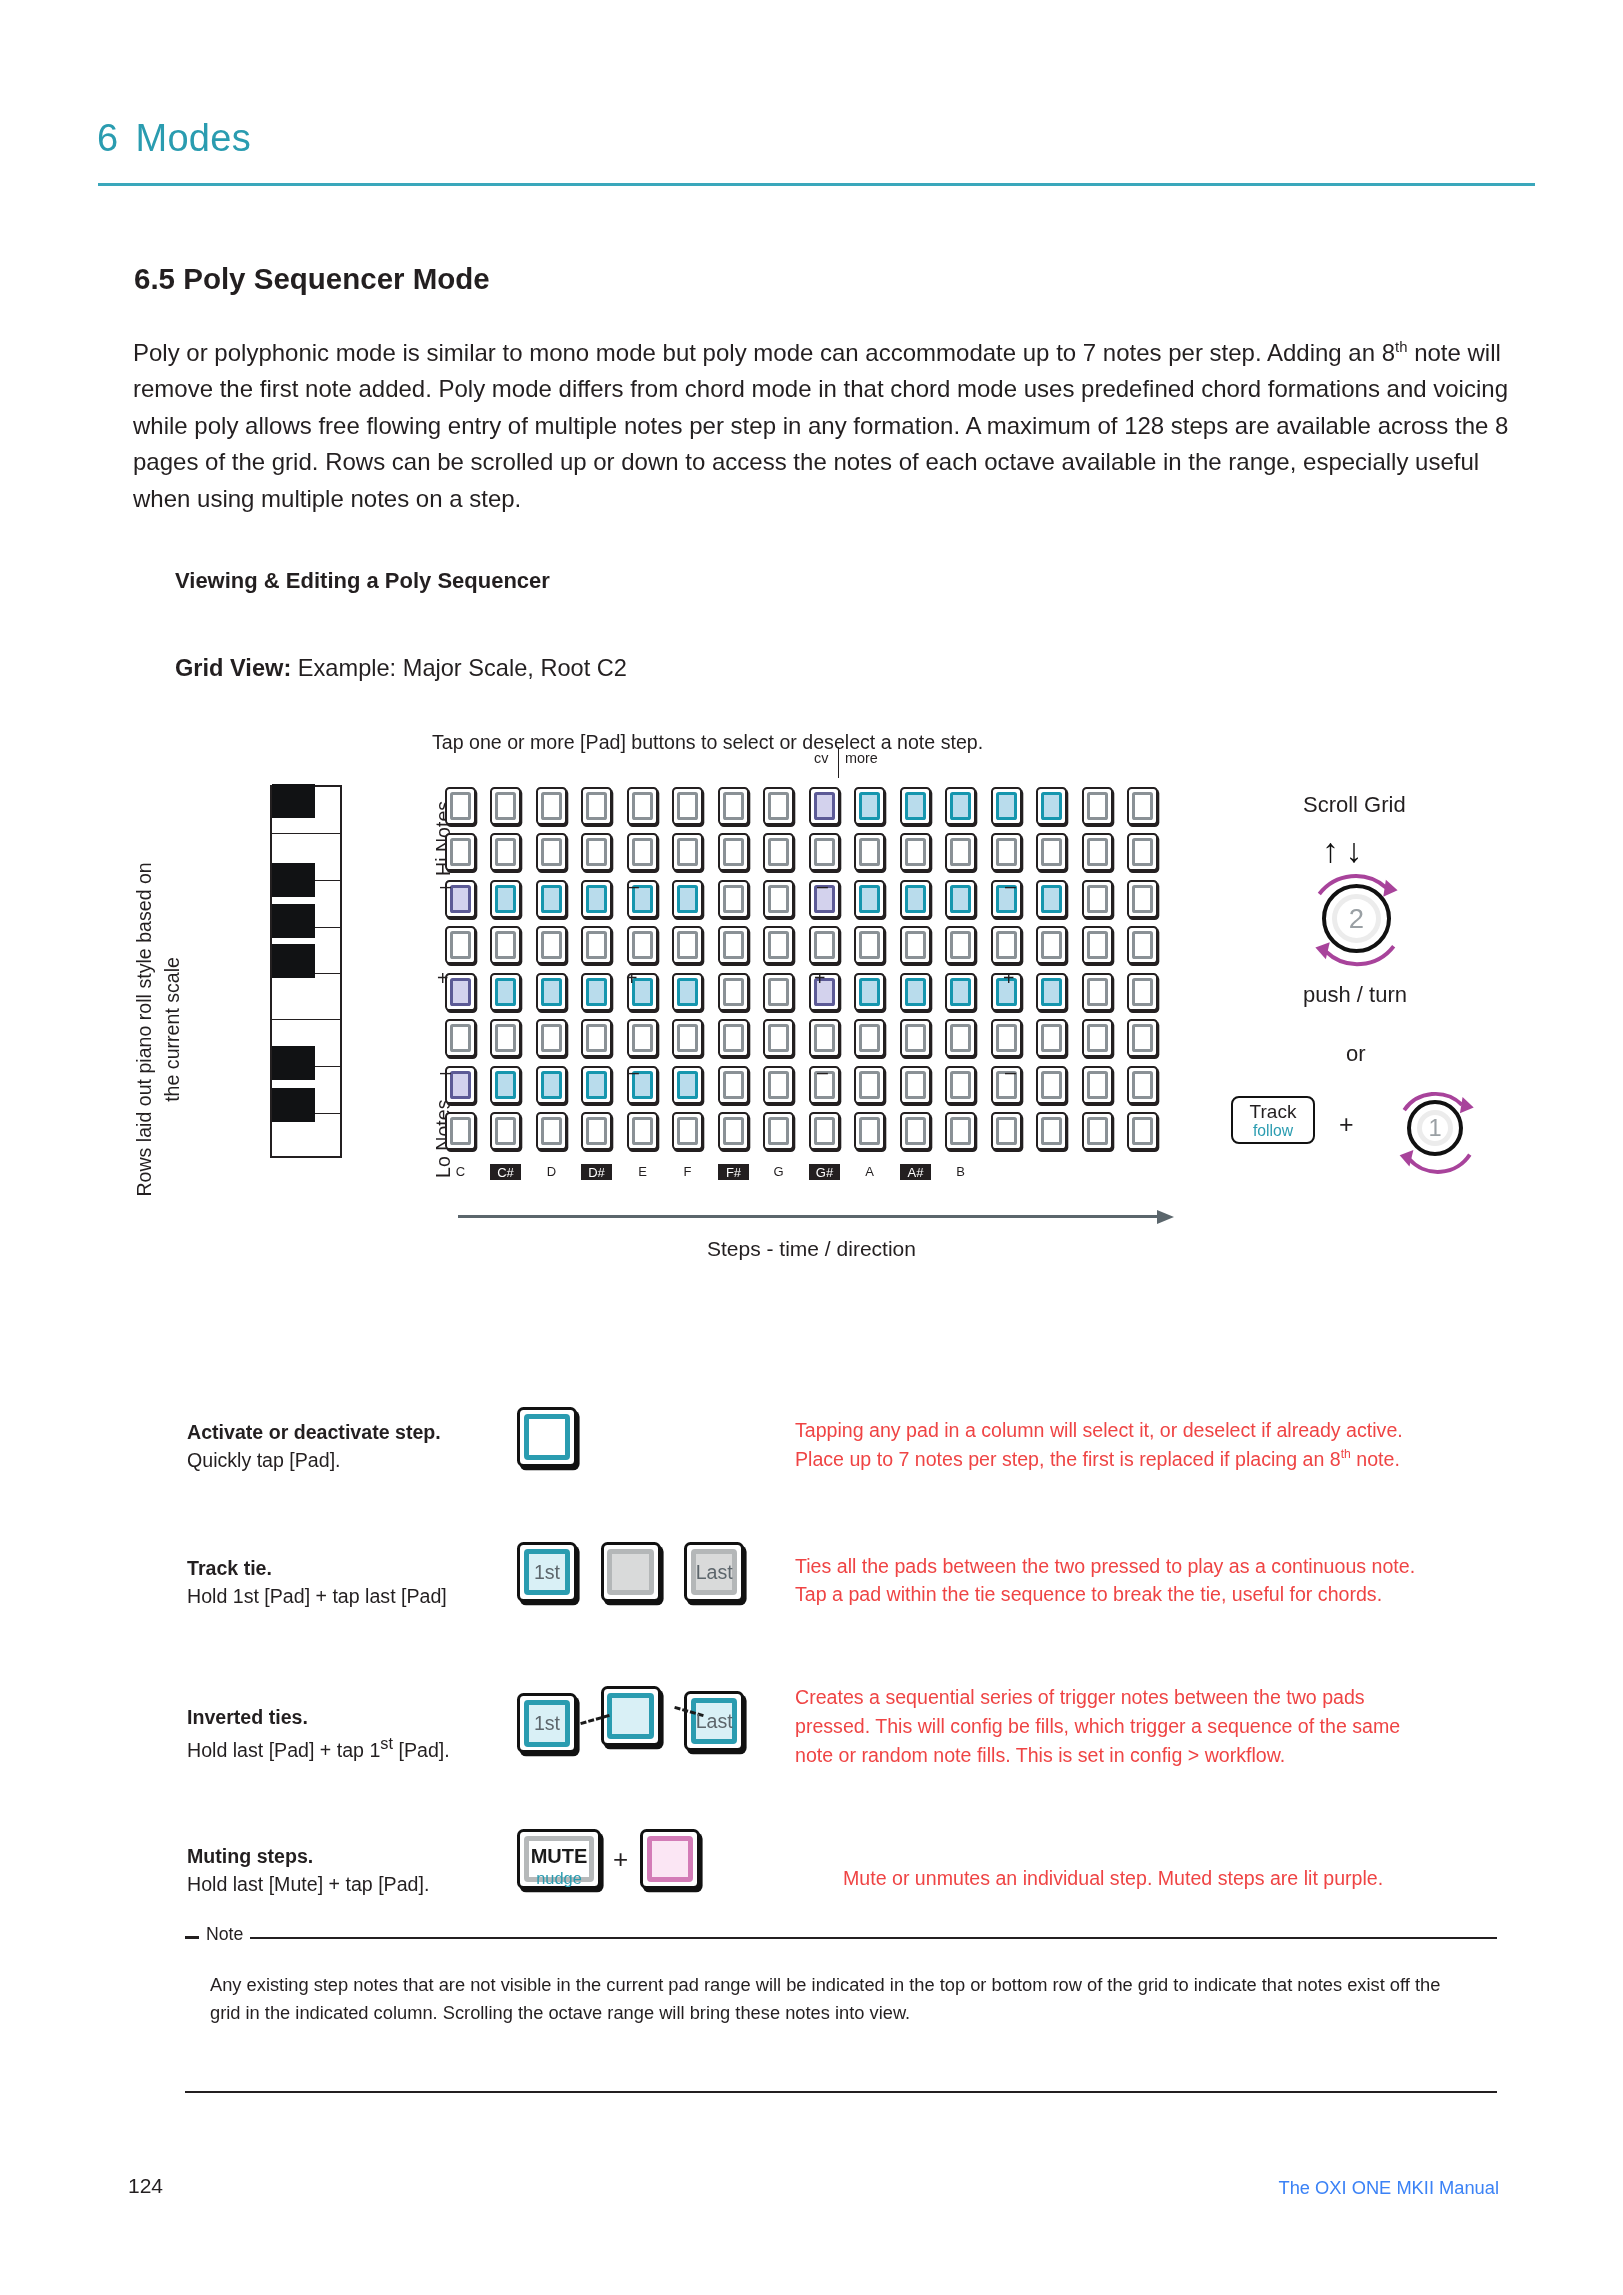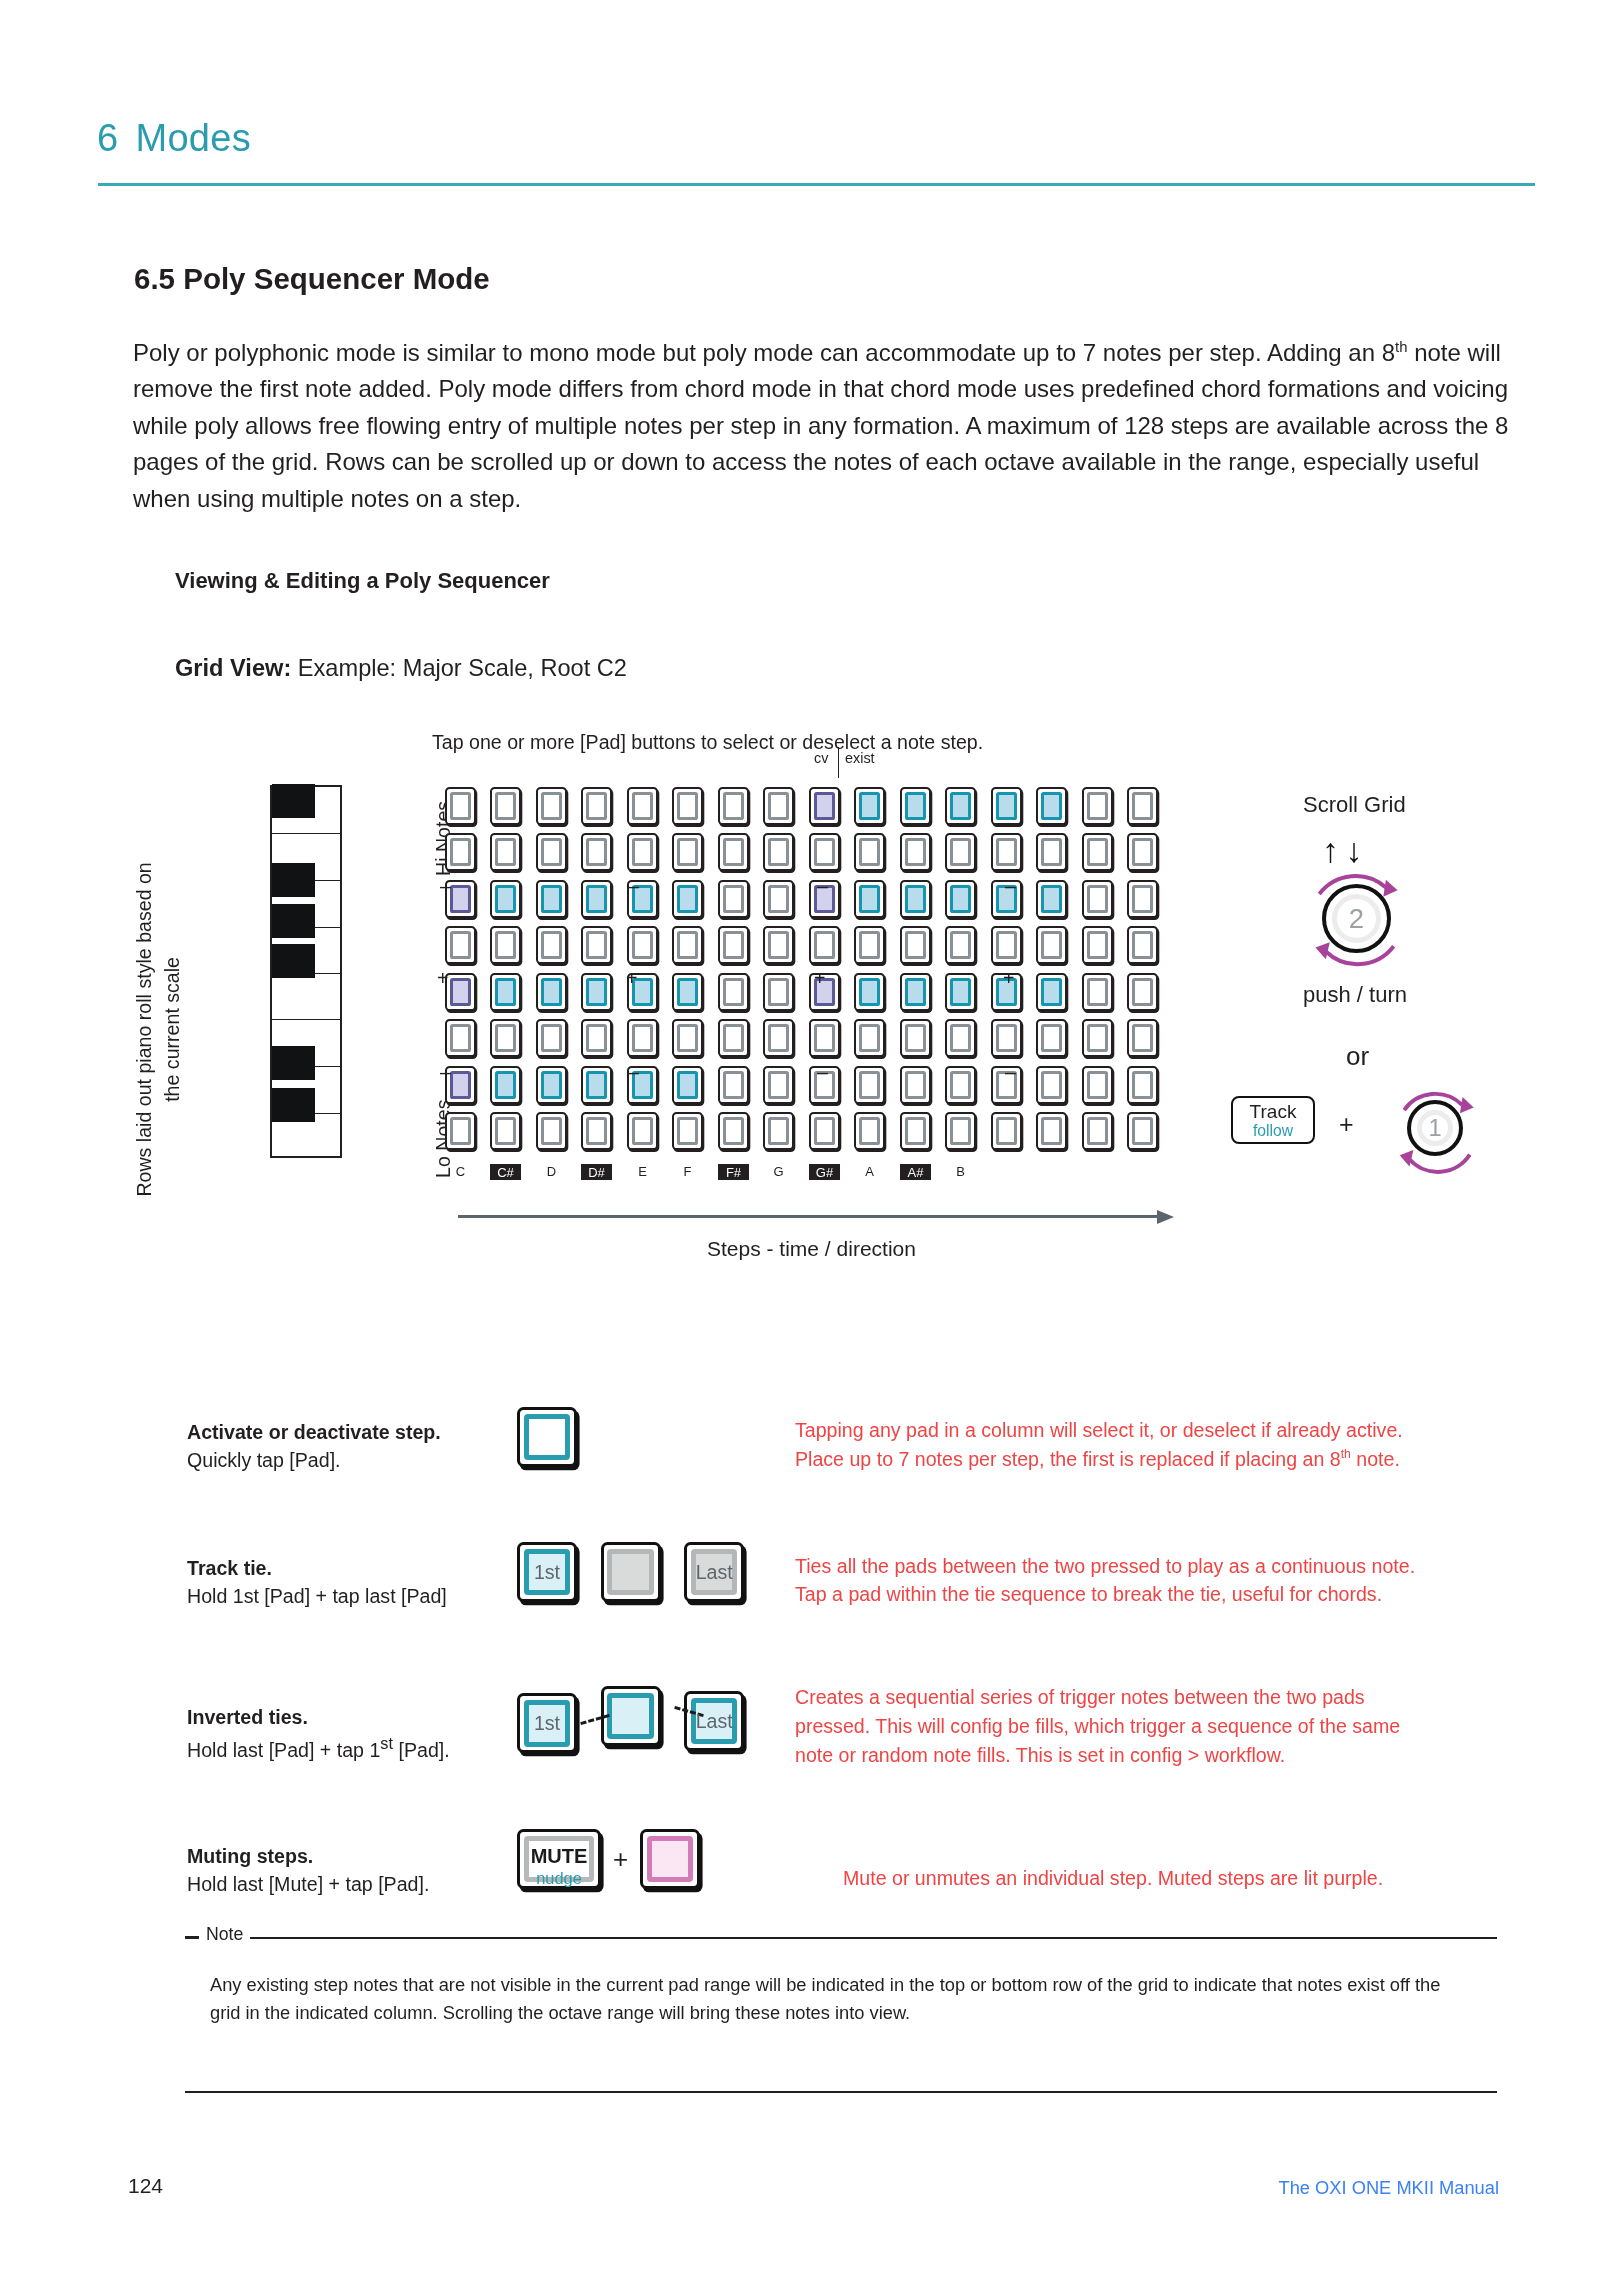--- a/index.html
+++ b/index.html
@@ -83,21 +83,21 @@
         border:4.6px solid #111;background:#fff;box-sizing:border-box;}
   .knob .ring{position:absolute;left:5.9px;top:5.9px;right:5.9px;bottom:5.9px;border-radius:50%;
       border:5.9px solid #ececec;box-sizing:border-box;}
   .knob .num{position:absolute;left:0;right:0;top:50%;transform:translateY(-50%);
       text-align:center;font-size:27.5px;color:#9aa0a4;}
   .knob2{left:1322px;top:164px;}
   .knob1{left:1407px;top:380px;width:56px;height:56px;}
   .knob1 .num{font-size:23.6px;}
   .arcs{position:absolute;pointer-events:none;}
   .pushturn{position:absolute;left:1303px;top:262px;font-size:22px;color:#231f20;}
-  .ortxt{position:absolute;left:1346px;top:321px;font-size:26px;color:#231f20;}
+  .ortxt{position:absolute;left:1346px;top:321px;font-size:22px;color:#231f20;}
   .trackbtn{position:absolute;left:1231px;top:376px;width:84px;height:48px;
       border:2.6px solid #111;border-radius:7.9px;background:#fff;box-sizing:border-box;text-align:center;}
   .trackbtn .t1{font-size:19px;color:#231f20;margin-top:3.3px;}
   .trackbtn .t2{font-size:15.7px;color:#2a9cb0;margin-top:-1.3px;}
   .plusmid{position:absolute;left:1339px;top:390px;font-size:25px;color:#231f20;}
 
   
   .irow{position:absolute;left:0;width:1623px;}
   .ilabel{position:absolute;left:187px;width:367px;font-size:19.6px;line-height:1.42;color:#231f20;}
   .ilabel b{font-weight:bold;}
@@ -179,21 +179,21 @@
       <div class="bk" style="top:301px;"></div>
     </div>
 
 
     <div class="hinotes">Hi Notes</div>
     <div class="lonotes">Lo Notes</div>
 
     <div class="cvgate">
       <span>cv</span>
       <span class="bar"></span>
-      <span class="g">exist</span>
+      <span class="g">more</span>
     </div>
 
     <div class="grid" id="padgrid">
         <div class="gr" style="top: 0px;">
           <div class="pad off" style="left: 0px;">
             <i></i>
           </div>
           <div class="pad off" style="left: 45px;">
             <i></i>
           </div>

